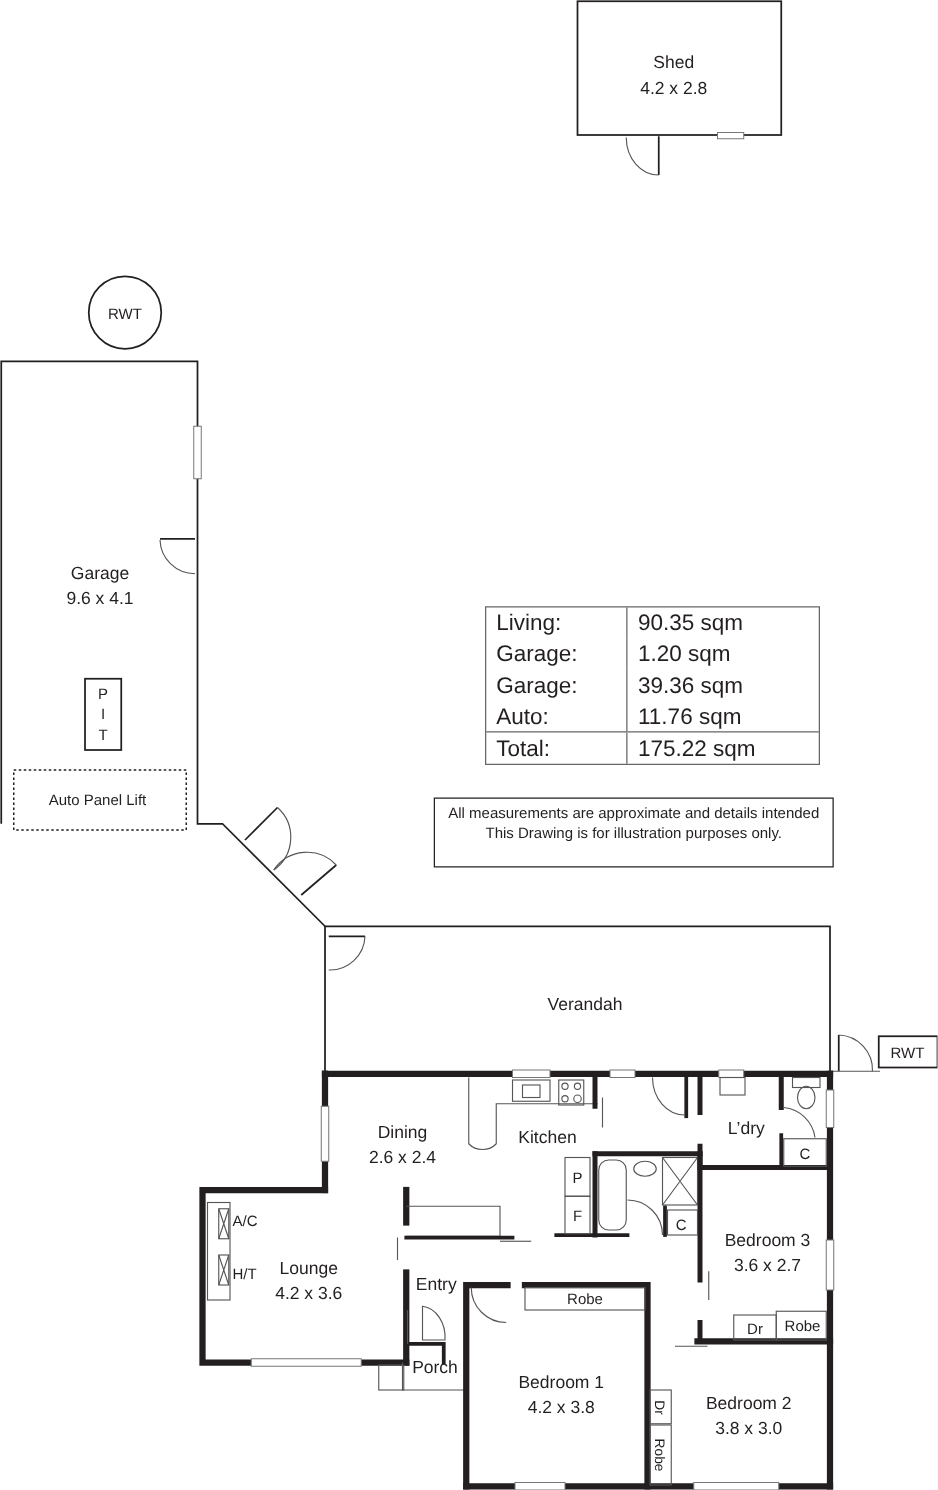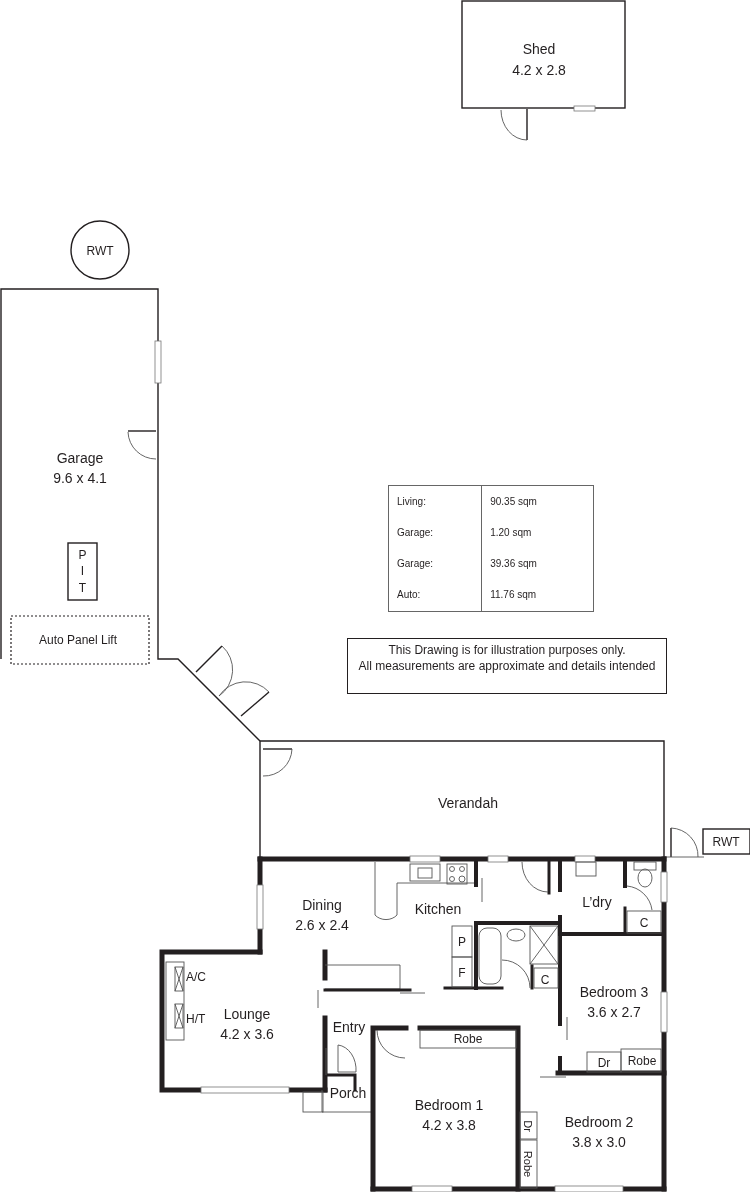--- a/index.html
+++ b/index.html
@@ -7,22 +7,22 @@
          font-family: "Liberation Sans", "DejaVu Sans", sans-serif; color: #231f20; }
   svg { position: absolute; left: 0; top: 0; }
   .lbl { font-family: "Liberation Sans", "DejaVu Sans", sans-serif; fill: #231f20; }
   .room { font-size: 14px; }
   .small { font-size: 12px; }
   .tiny { font-size: 11px; }
   .thin { stroke: #231f20; stroke-width: 1.4; fill: none; }
   .thick { stroke: #231f20; stroke-width: 5; fill: none; stroke-linecap: square; }
   .hair { stroke: #555; stroke-width: 0.9; fill: none; }
   .win { fill: #ffffff; stroke: #777; stroke-width: 0.8; }
-  .area-table { position: absolute; left: 388px; top: 485px; width: 206px; height: 127px;
-                border: 1px solid #666; font-size: 10px; box-sizing: border-box; background: #fff; }
+  .area-table { position: absolute; left: 388px; top: 485px; width: 268px; height: 127px;
+                border: 1px solid #666; font-size: 18px; box-sizing: border-box; background: #fff; }
   .area-table table { border-collapse: collapse; width: 100%; height: 100%; }
   .area-table td { padding: 0 8px; line-height: 18px; }
   .area-table td.val { text-align: left; border-left: 1px solid #666; }
   .area-table tr.total td { border-top: 1px solid #666; }
   .disclaimer { position: absolute; left: 347px; top: 638px; width: 320px; height: 56px;
                 border: 1.3px solid #231f20; box-sizing: border-box; text-align: center;
                 font-size: 12px; line-height: 16px; padding-top: 3px; background: #fff; }
 </style>
 </head>
 <body>
@@ -220,20 +220,24 @@
       <td class="val">1.20 sqm</td>
     </tr>
     <tr>
       <td>Garage:</td>
       <td class="val">39.36 sqm</td>
     </tr>
     <tr>
       <td>Auto:</td>
       <td class="val">11.76 sqm</td>
     </tr>
+    <tr class="total">
+      <td>Total:</td>
+      <td class="val">175.22 sqm</td>
+    </tr>
   </tbody>
     </table>
 </div>
 
 <div class="disclaimer">
+  <div>All measurements are approximate and details intended</div>
   <div>This Drawing is for illustration purposes only.</div>
-  <div>All measurements are approximate and details intended</div>
 </div>
 
 </body></html>

